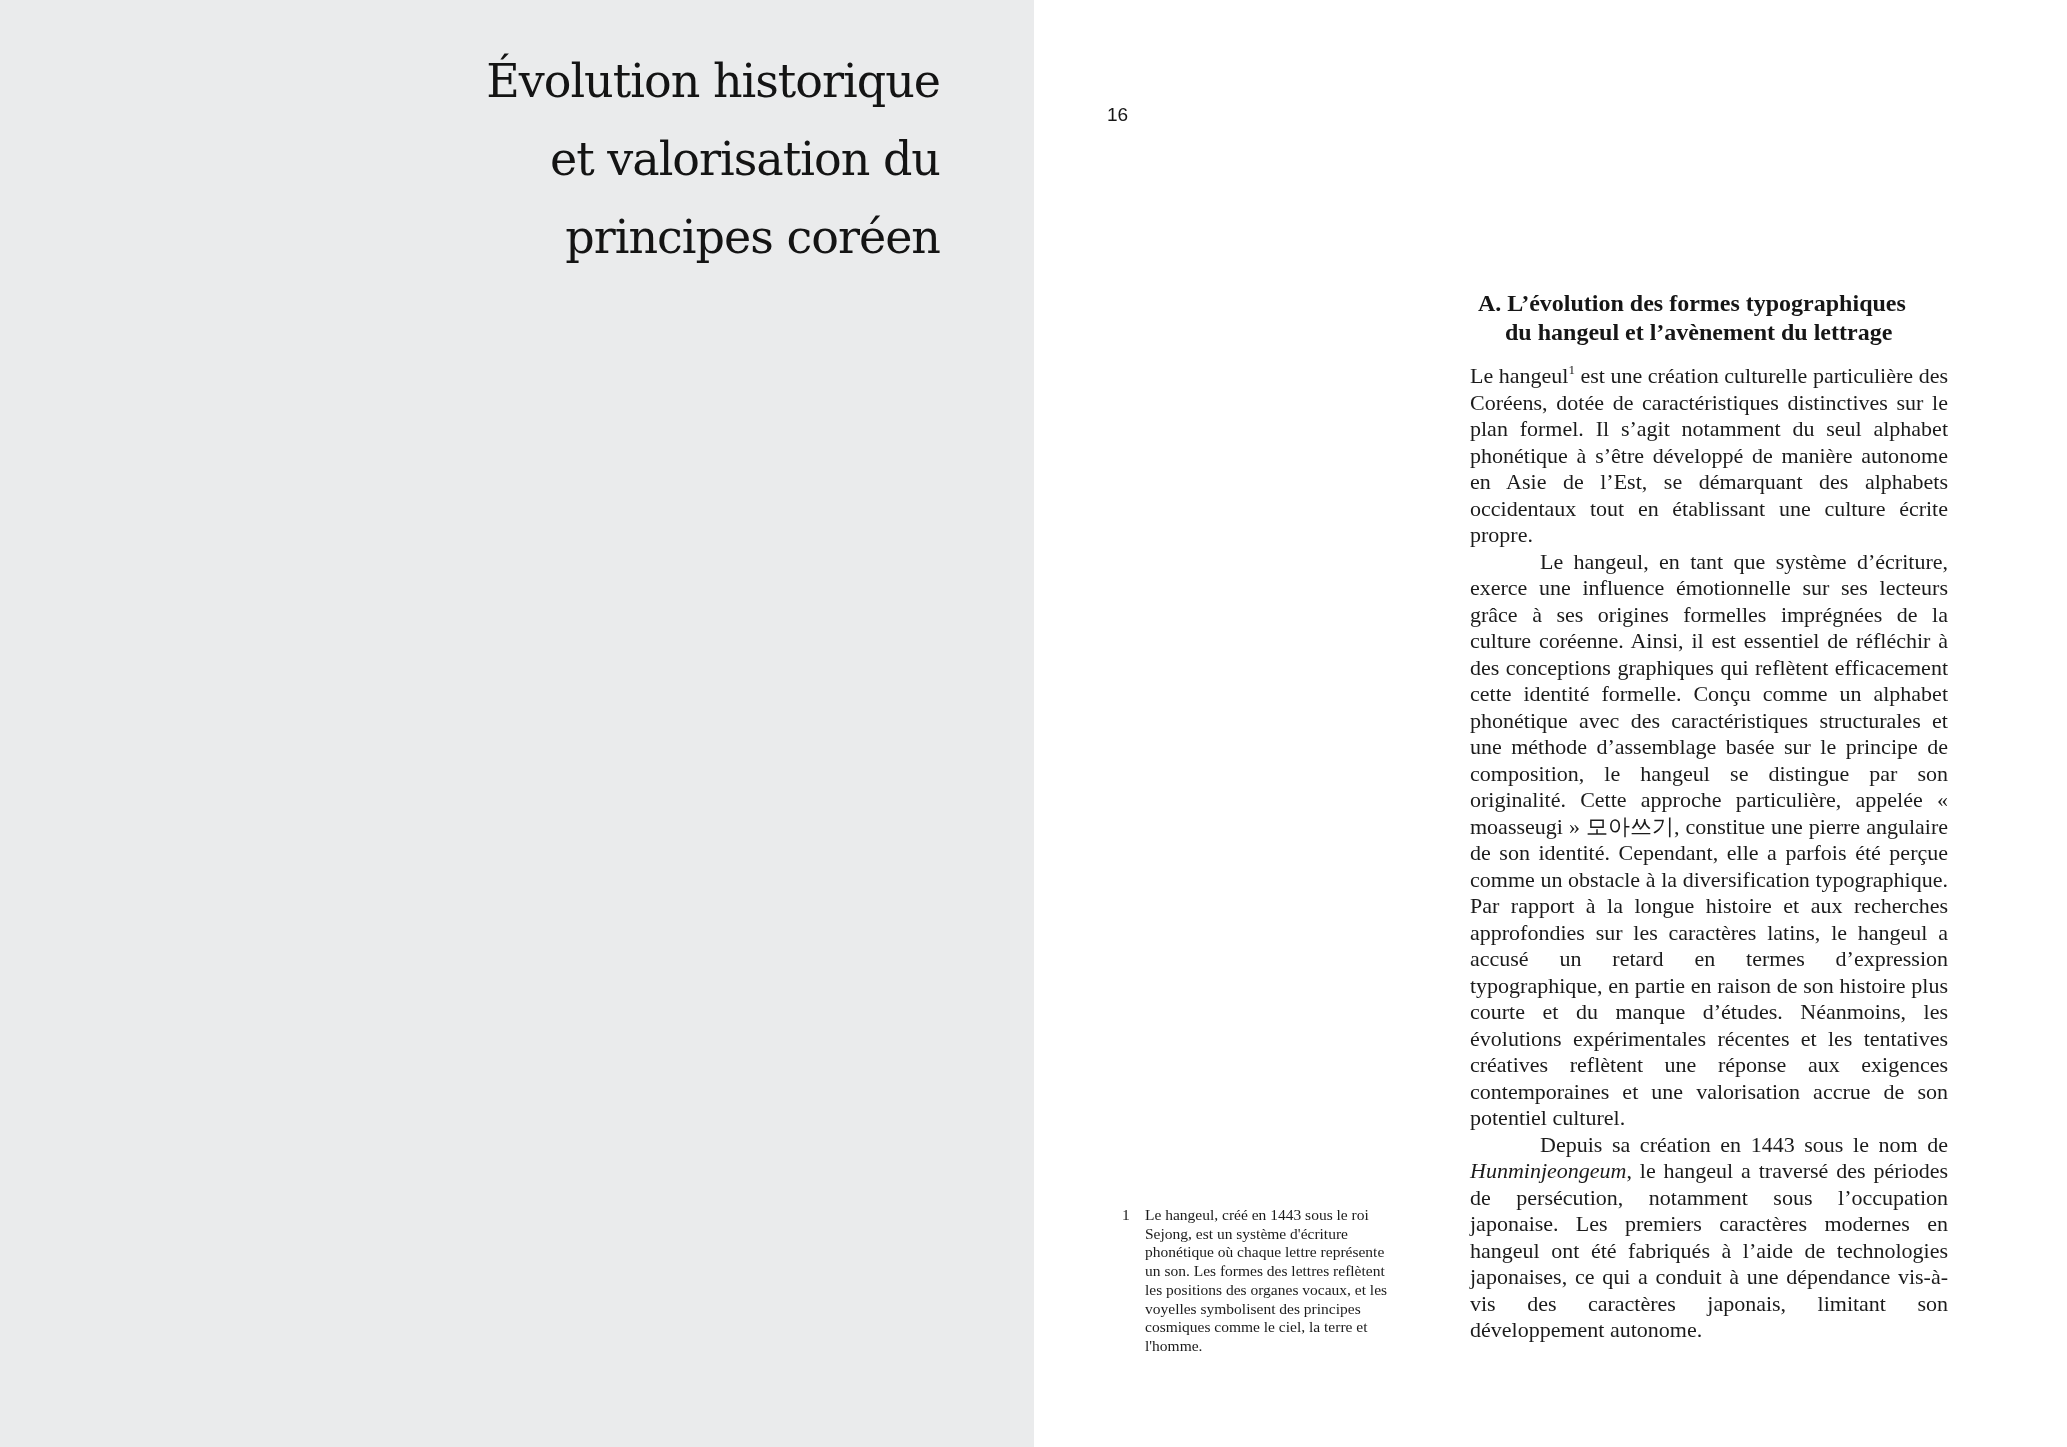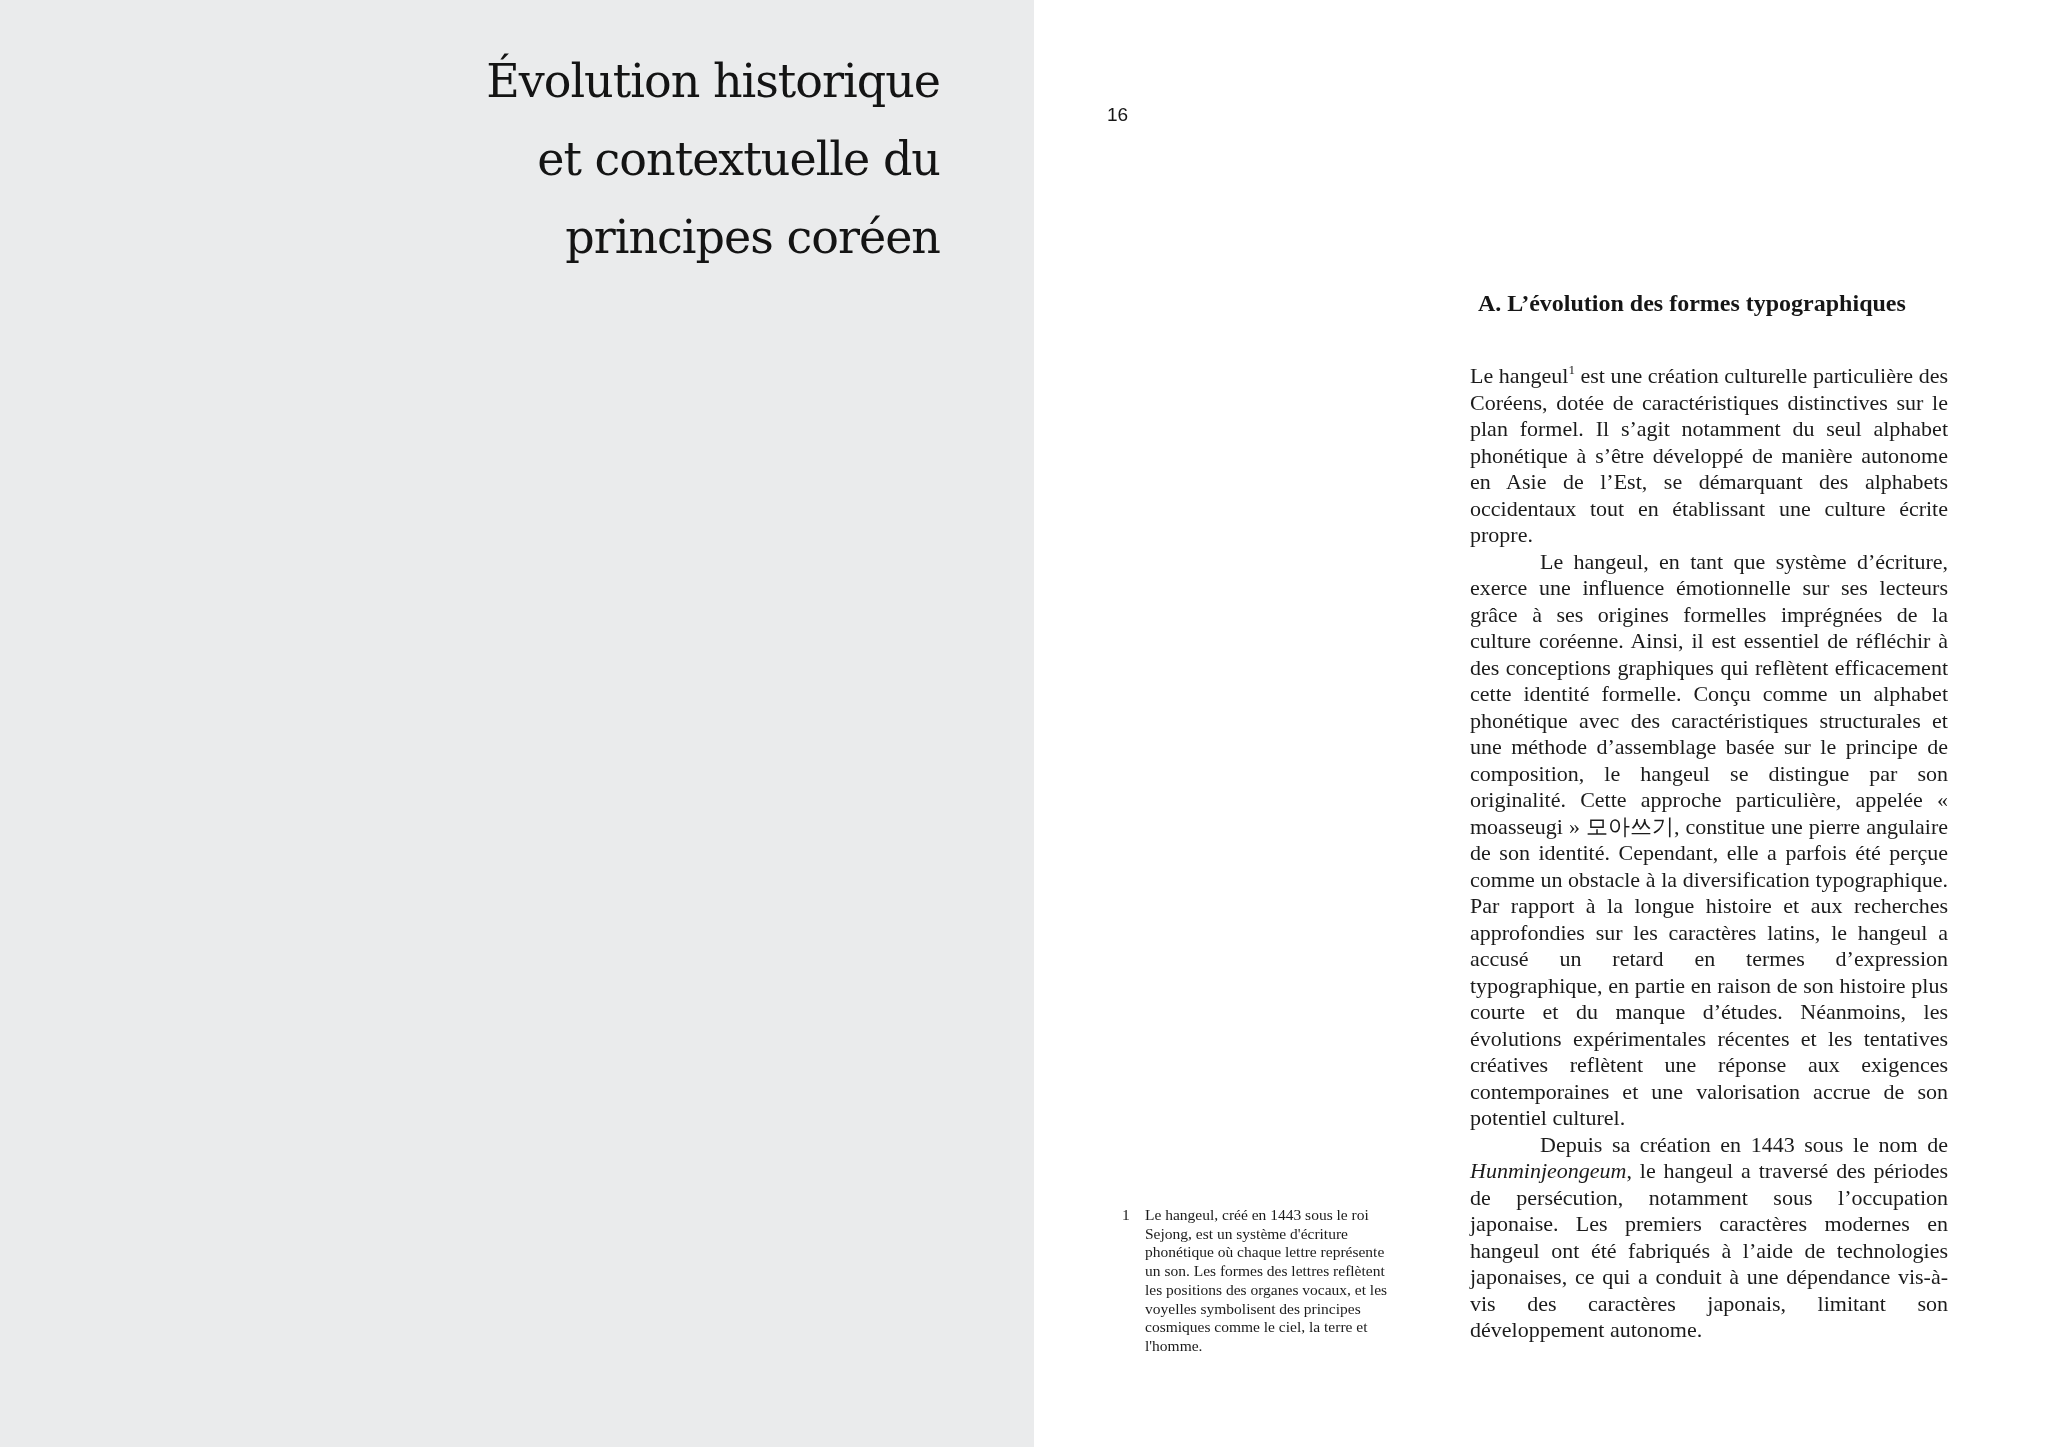--- a/index.html
+++ b/index.html
@@ -115,31 +115,32 @@
   .footnote .fn-text { flex: 1; }
 </style>
 </head>
 <body>
 
 <div class="spread">
 
   <div class="left-page">
     <h1 class="chapter-title">
       <span class="title-line">Évolution historique</span>
-      <span class="title-line">et contextuelle du</span>
+      <span class="title-line">et valorisation du</span>
       <span class="title-line">principes coréen</span>
     </h1>
   </div>
 
   <div class="right-page">
 
     <div class="page-number">16</div>
 
     <h2 class="section-heading">
       <span class="heading-line">A. L’évolution des formes typographiques</span>
+      <span class="heading-line hang">du hangeul et l’avènement du lettrage</span>
     </h2>
 
     <div class="body-column">
       <p class="para"><span>Le hangeul</span><sup>1</sup><span> est une création culturelle particulière des Coréens, dotée de caractéristiques distinctives sur le plan formel. Il s’agit notamment du seul alphabet phonétique à s’être développé de manière autonome en Asie de l’Est, se démarquant des alphabets occidentaux tout en établissant une culture écrite propre.</span></p>
 
       <p class="para indent">Le hangeul, en tant que système d’écriture, exerce une influence émotionnelle sur ses lecteurs grâce à ses origines formelles imprégnées de la culture coréenne. Ainsi, il est essentiel de réfléchir à des conceptions graphiques qui reflètent efficacement cette identité formelle. Conçu comme un alphabet phonétique avec des caractéristiques structurales et une méthode d’assemblage basée sur le principe de composition, le hangeul se distingue par son originalité. Cette approche particulière, appelée « moasseugi » 모아쓰기, constitue une pierre angulaire de son identité. Cependant, elle a parfois été perçue comme un obstacle à la diversification typographique. Par rapport à la longue histoire et aux recherches approfondies sur les caractères latins, le hangeul a accusé un retard en termes d’expression typographique, en partie en raison de son histoire plus courte et du manque d’études. Néanmoins, les évolutions expérimentales récentes et les tentatives créatives reflètent une réponse aux exigences contemporaines et une valorisation accrue de son potentiel culturel.</p>
 
       <p class="para indent"><span>Depuis sa création en 1443 sous le nom de </span><i>Hunminjeongeum</i><span>, le hangeul a traversé des périodes de persécution, notamment sous l’occupation japonaise. Les premiers caractères modernes en hangeul ont été fabriqués à l’aide de technologies japonaises, ce qui a conduit à une dépendance vis-à-vis des caractères japonais, limitant son développement autonome.</span></p>
     </div>
 

